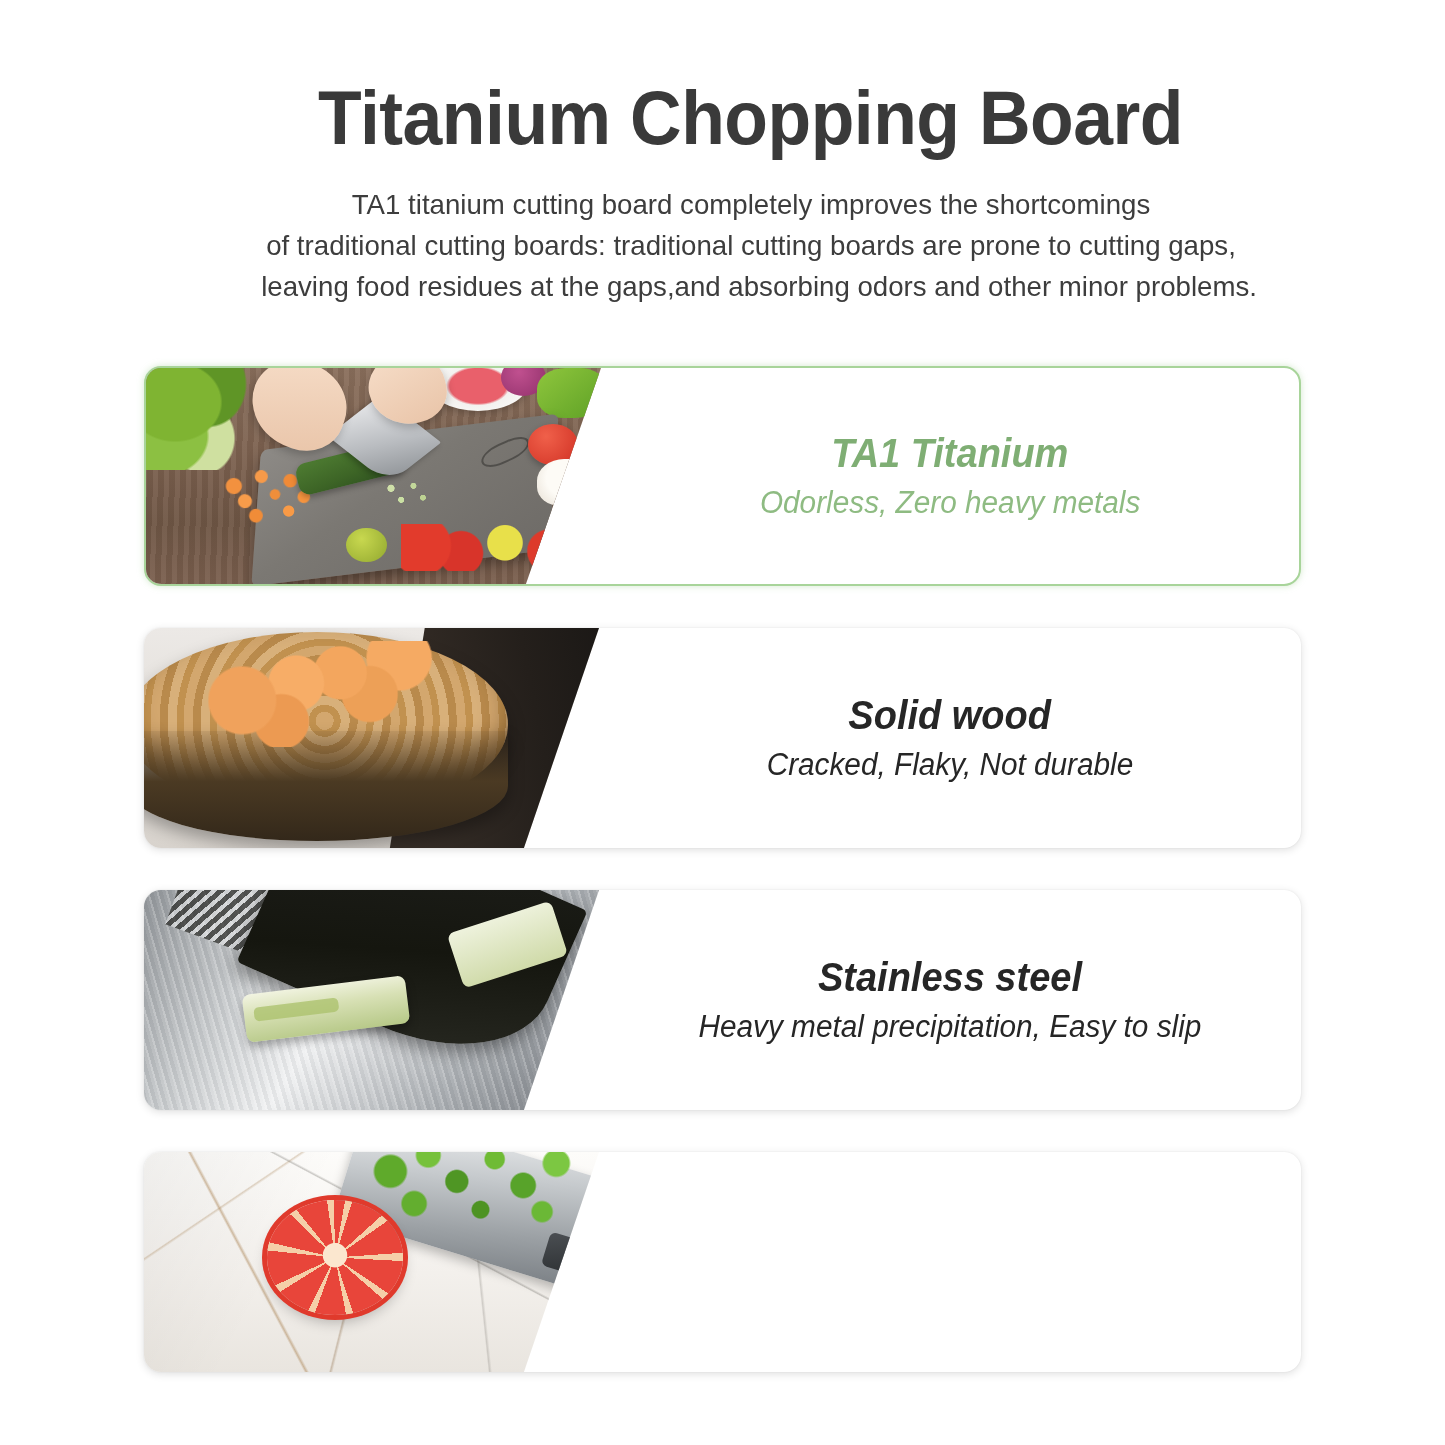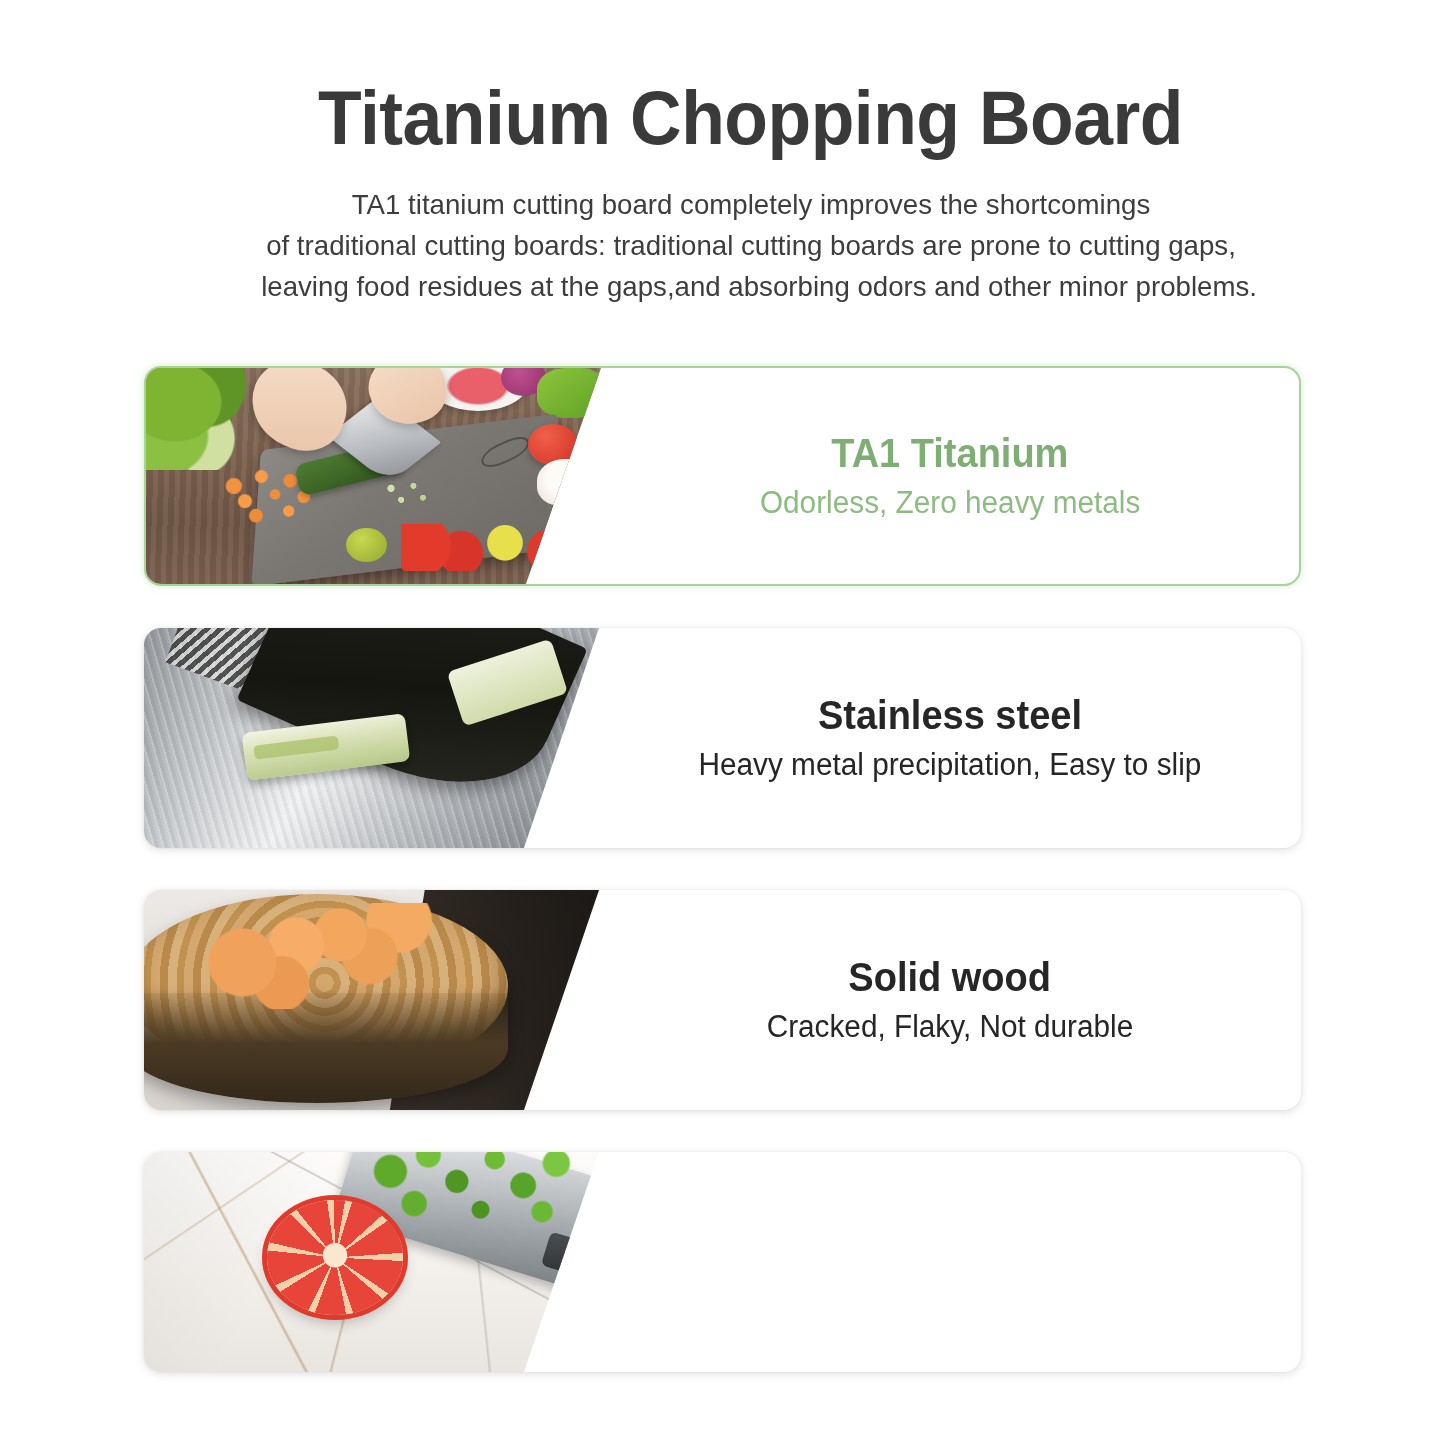--- a/index.html
+++ b/index.html
@@ -88,20 +88,21 @@
     position: absolute;
     left: 455px;
     right: 0;
     top: 0;
     bottom: 0;
     display: flex;
     flex-direction: column;
     align-items: center;
     justify-content: center;
     text-align: center;
+    font-style: italic;
   }
   .card-title {
     font-size: 40px;
     font-weight: bold;
     color: #262626;
     line-height: 1.22;
     transform: scaleX(0.95);
   }
   .card-sub {
     margin-top: 5px;
@@ -461,45 +462,45 @@
         </div>
       </div>
       <div class="card-text">
         <div class="card-title">TA1 Titanium</div>
         <div class="card-sub">Odorless, Zero heavy metals</div>
       </div>
     </div>
 
     <div class="card">
       <div class="photo">
+        <div class="photo-inner sc-wood">
+          <div class="dark"></div>
+          <div class="log"></div>
+          <div class="bark"></div>
+          <div class="rounds"></div>
+        </div>
+      </div>
+      <div class="card-text">
+        <div class="card-title">Solid wood</div>
+        <div class="card-sub">Cracked, Flaky, Not durable</div>
+      </div>
+    </div>
+
+    <div class="card">
+      <div class="photo">
         <div class="photo-inner sc-steel">
           <div class="serr"></div>
           <div class="blade"></div>
           <div class="leek2"></div>
           <div class="leek"></div>
         </div>
       </div>
       <div class="card-text">
         <div class="card-title">Stainless steel</div>
         <div class="card-sub">Heavy metal precipitation, Easy to slip</div>
-      </div>
-    </div>
-
-    <div class="card">
-      <div class="photo">
-        <div class="photo-inner sc-wood">
-          <div class="dark"></div>
-          <div class="log"></div>
-          <div class="bark"></div>
-          <div class="rounds"></div>
-        </div>
-      </div>
-      <div class="card-text">
-        <div class="card-title">Solid wood</div>
-        <div class="card-sub">Cracked, Flaky, Not durable</div>
       </div>
     </div>
 
     <div class="card">
       <div class="photo">
         <div class="photo-inner sc-plastic">
           <div class="cracks"></div>
           <div class="knife4"></div>
           <div class="handle"></div>
           <div class="scallions"></div>

